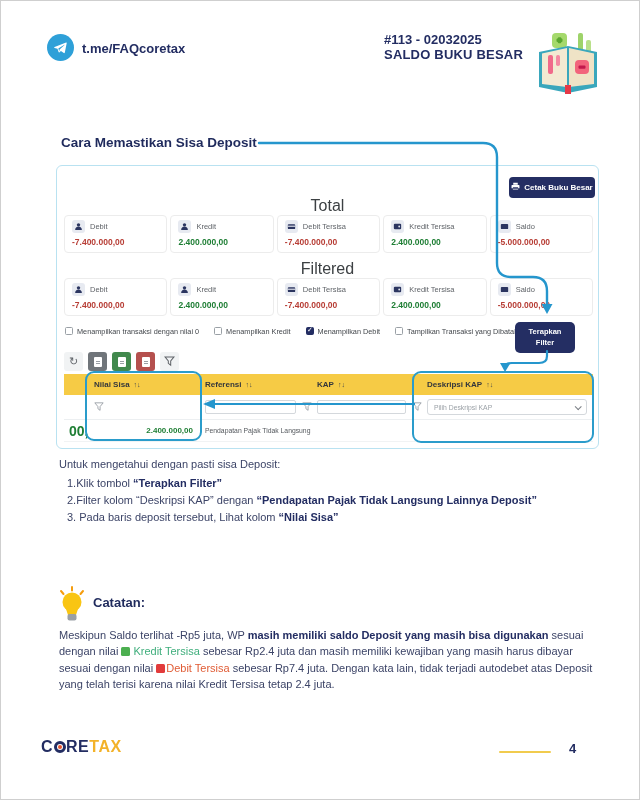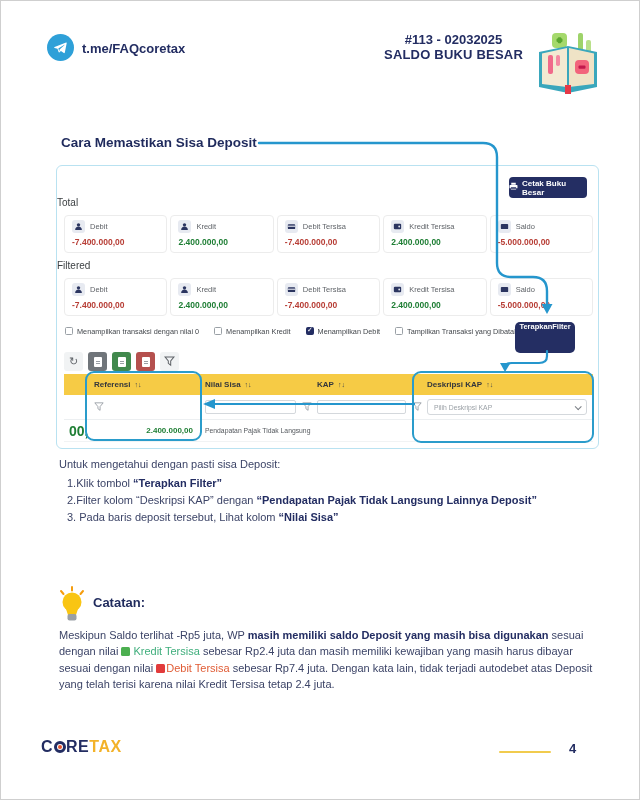--- a/index.html
+++ b/index.html
@@ -6,53 +6,53 @@
   html,body { background:#ffffff; }
   body { font-family:"Liberation Sans", sans-serif; }
   .page {
     position:relative; width:640px; height:800px; margin:0 auto;
     background:#ffffff; border:1px solid #cfcfcf; overflow:hidden;
   }
   
   .tg-icon { position:absolute; left:46px; top:33px; width:27px; height:27px;
     border-radius:50%; background:#2ea0d8; display:flex; align-items:center; justify-content:center; }
   .tg-handle { position:absolute; left:81px; top:40px; font-size:13px; font-weight:bold; color:#232d62; }
-  .hdr-right { position:absolute; right:116px; top:31px; text-align:center; color:#232d62; font-weight:bold; }
+  .hdr-right { position:absolute; right:116px; top:31px; text-align:left; color:#232d62; font-weight:bold; }
   .hdr-issue { font-size:13px; }
   .hdr-t1, .hdr-t2 { font-size:13px; letter-spacing:.2px; }
   .book-icon { position:absolute; left:531px; top:24px; }
   
   .sec-title { position:absolute; left:60px; top:134px; font-size:13.5px; font-weight:bold; color:#1f2a5c; }
   .connector-svg { position:absolute; left:0; top:0; width:640px; height:800px; pointer-events:none; z-index:30; }
   
   .card { position:absolute; left:55px; top:164px; width:543px; height:284px;
     background:#fff; border:1px solid #b9e2f1; border-radius:6px; z-index:5; }
-  .print-btn { position:absolute; left:452px; top:11px; width:78px; height:21px; background:#242e63;
+  .print-btn { position:absolute; left:452px; top:11px; width:86px; height:21px; background:#242e63;
     border-radius:4px; color:#fff; font-size:8px; font-weight:bold; display:flex; align-items:center;
     justify-content:center; gap:4px; }
-  .strip-head { position:absolute; left:0; width:100%; text-align:left; font-size:10px; color:#3c4043; }
+  .strip-head { position:absolute; left:0; width:100%; text-align:center; font-size:16px; color:#3c4043; }
   .head-total { top:31px; } .head-filtered { top:94px; }
   .stat-row { position:absolute; left:7px; width:529px; height:38px; display:flex; gap:3px; }
   .row-total { top:49px; } .row-filtered { top:112px; }
   .stat-card { flex:1; background:#fff; border:1px solid #ececec; border-radius:4px; padding:4px 7px 3px; }
   .stat-top { display:flex; align-items:center; gap:5px; }
   .stat-ico { width:13px; height:13px; border-radius:3px; background:#e7eaf1; display:flex; align-items:center; justify-content:center; }
   .stat-label { font-size:7.5px; color:#5f6368; }
   .stat-value { margin-top:4px; font-size:8.5px; font-weight:bold; }
   .neg { color:#b73d35; } .pos { color:#1e7e34; }
   
   .cb-row { position:absolute; left:8px; top:161px; width:445px; display:flex; gap:15px; align-items:center; }
   .cb-item { display:flex; align-items:flex-start; gap:4px; }
   .cb-box { width:8px; height:8px; border:1px solid #9aa0a6; border-radius:1.5px; background:#fff; flex:0 0 auto; }
   .cb-box.checked { background:#232d62; border-color:#232d62; position:relative; }
   .cb-box.checked::after { content:"✓"; position:absolute; left:0.5px; top:-2.5px; color:#fff; font-size:7px; }
   .cb-label { font-size:7.3px; color:#44484d; white-space:nowrap; }
   .apply-btn { position:absolute; left:458px; top:156px; width:60px; height:31px; background:#242e63;
     border-radius:5px; color:#fff; font-size:7.5px; font-weight:bold; text-align:center;
-    display:flex; flex-direction:row; justify-content:center; line-height:1.35; z-index:6; }
+    display:flex; flex-direction:column; justify-content:center; line-height:1.35; z-index:6; }
   
   .toolbar { position:absolute; left:7px; top:186px; display:flex; gap:5px; }
   .tool-btn { width:19px; height:19px; border-radius:3px; display:flex; align-items:center; justify-content:center; }
   .tool-light { background:#f1f3f4; color:#5f6368; font-size:11px; }
   .tool-gray { background:#70757a; } .tool-green { background:#41894d; } .tool-red { background:#b5504e; }
   .doc-shape { width:8px; height:10px; background:#fff; border-radius:1px; position:relative; }
   .doc-shape::after { content:""; position:absolute; left:2px; top:4px; width:4px; height:1px; background:#9aa0a6; box-shadow:0 2px 0 #9aa0a6; }
   
   .tbl { position:absolute; left:7px; top:208px; width:529px; }
   .tbl-row { display:grid; grid-template-columns:25px 111px 112px 110px 171px; }
@@ -316,25 +316,25 @@
         <svg width="11" height="11" viewBox="0 0 12 12">
             <path d="M1 1h10L7.3 5.5V10L4.7 8V5.5Z" fill="none" stroke="#5f6368" stroke-width="1.1"></path>
           </svg>
       </div>
     </div>
 
     <div class="tbl">
       <div class="tbl-row tbl-head">
         <div class="th-cell"></div>
         <div class="th-cell">
+          <span>Nilai Sisa</span>
+          <span class="sort-glyph">↑↓</span>
+        </div>
+        <div class="th-cell">
           <span>Referensi</span>
-          <span class="sort-glyph">↑↓</span>
-        </div>
-        <div class="th-cell">
-          <span>Nilai Sisa</span>
           <span class="sort-glyph">↑↓</span>
         </div>
         <div class="th-cell">
           <span>KAP</span>
           <span class="sort-glyph">↑↓</span>
         </div>
         <div class="th-cell">
           <span>Deskripsi KAP</span>
           <span class="sort-glyph">↑↓</span>
         </div>

